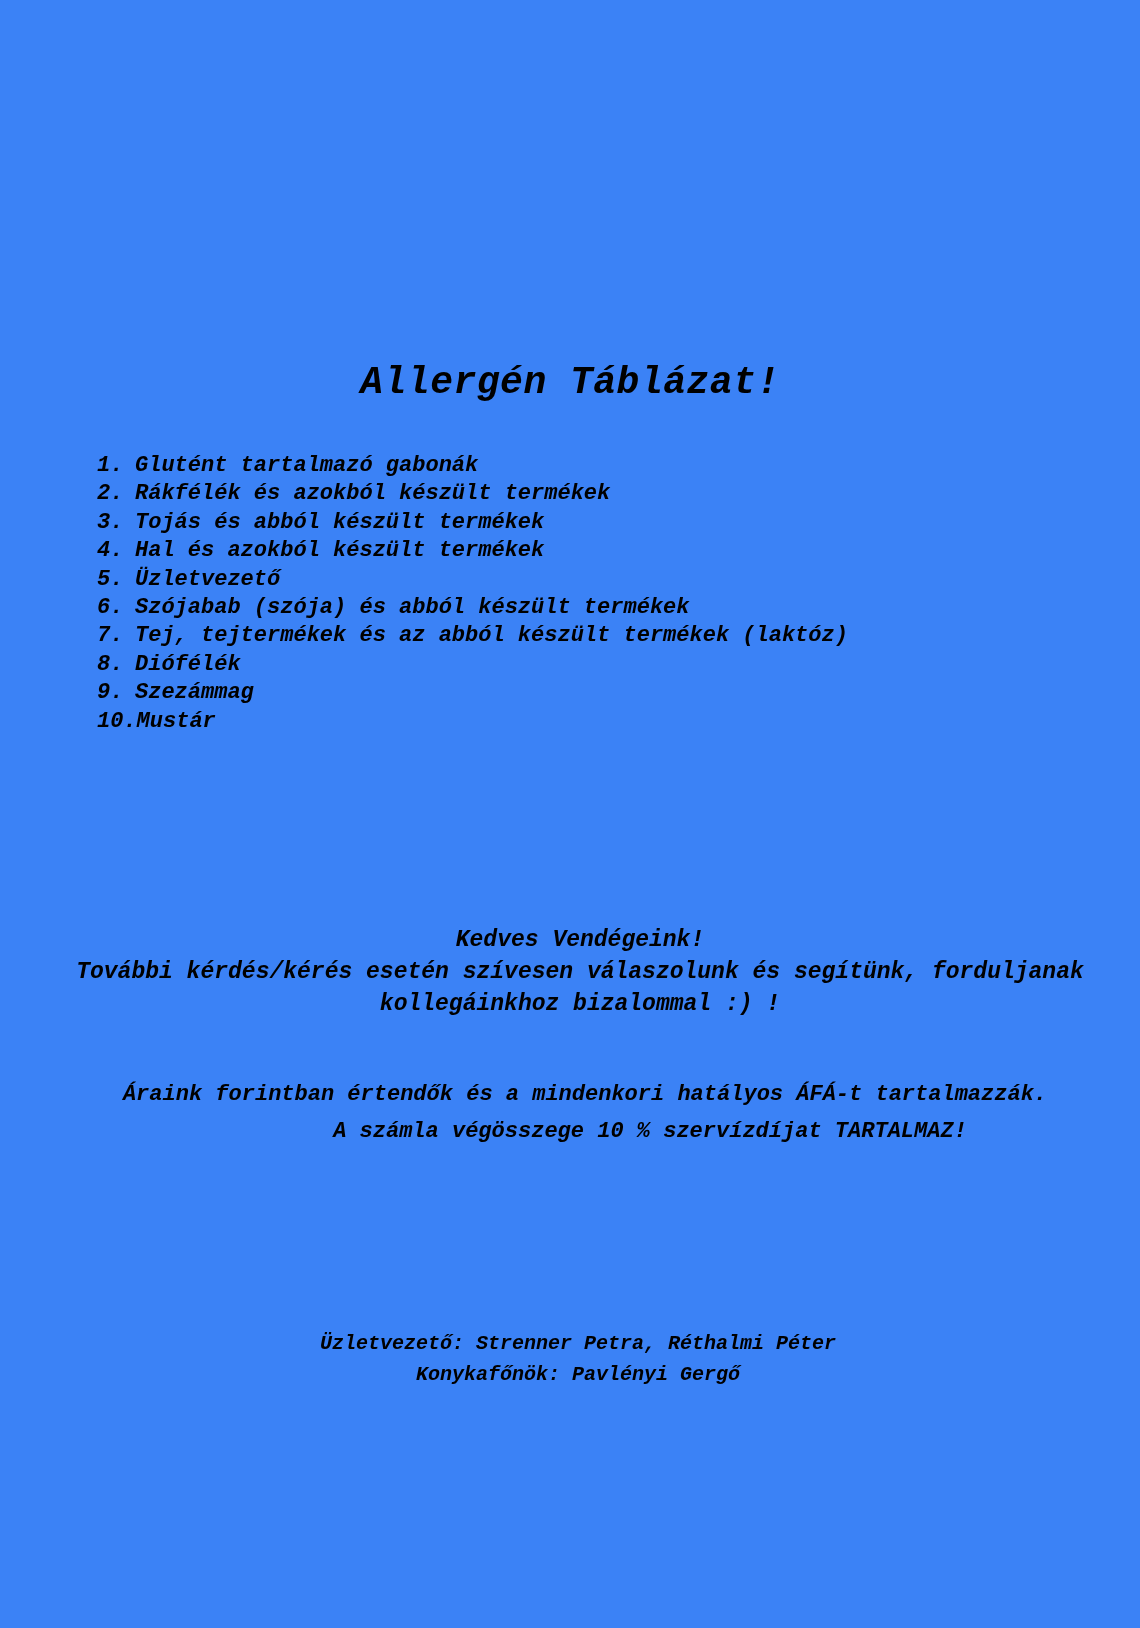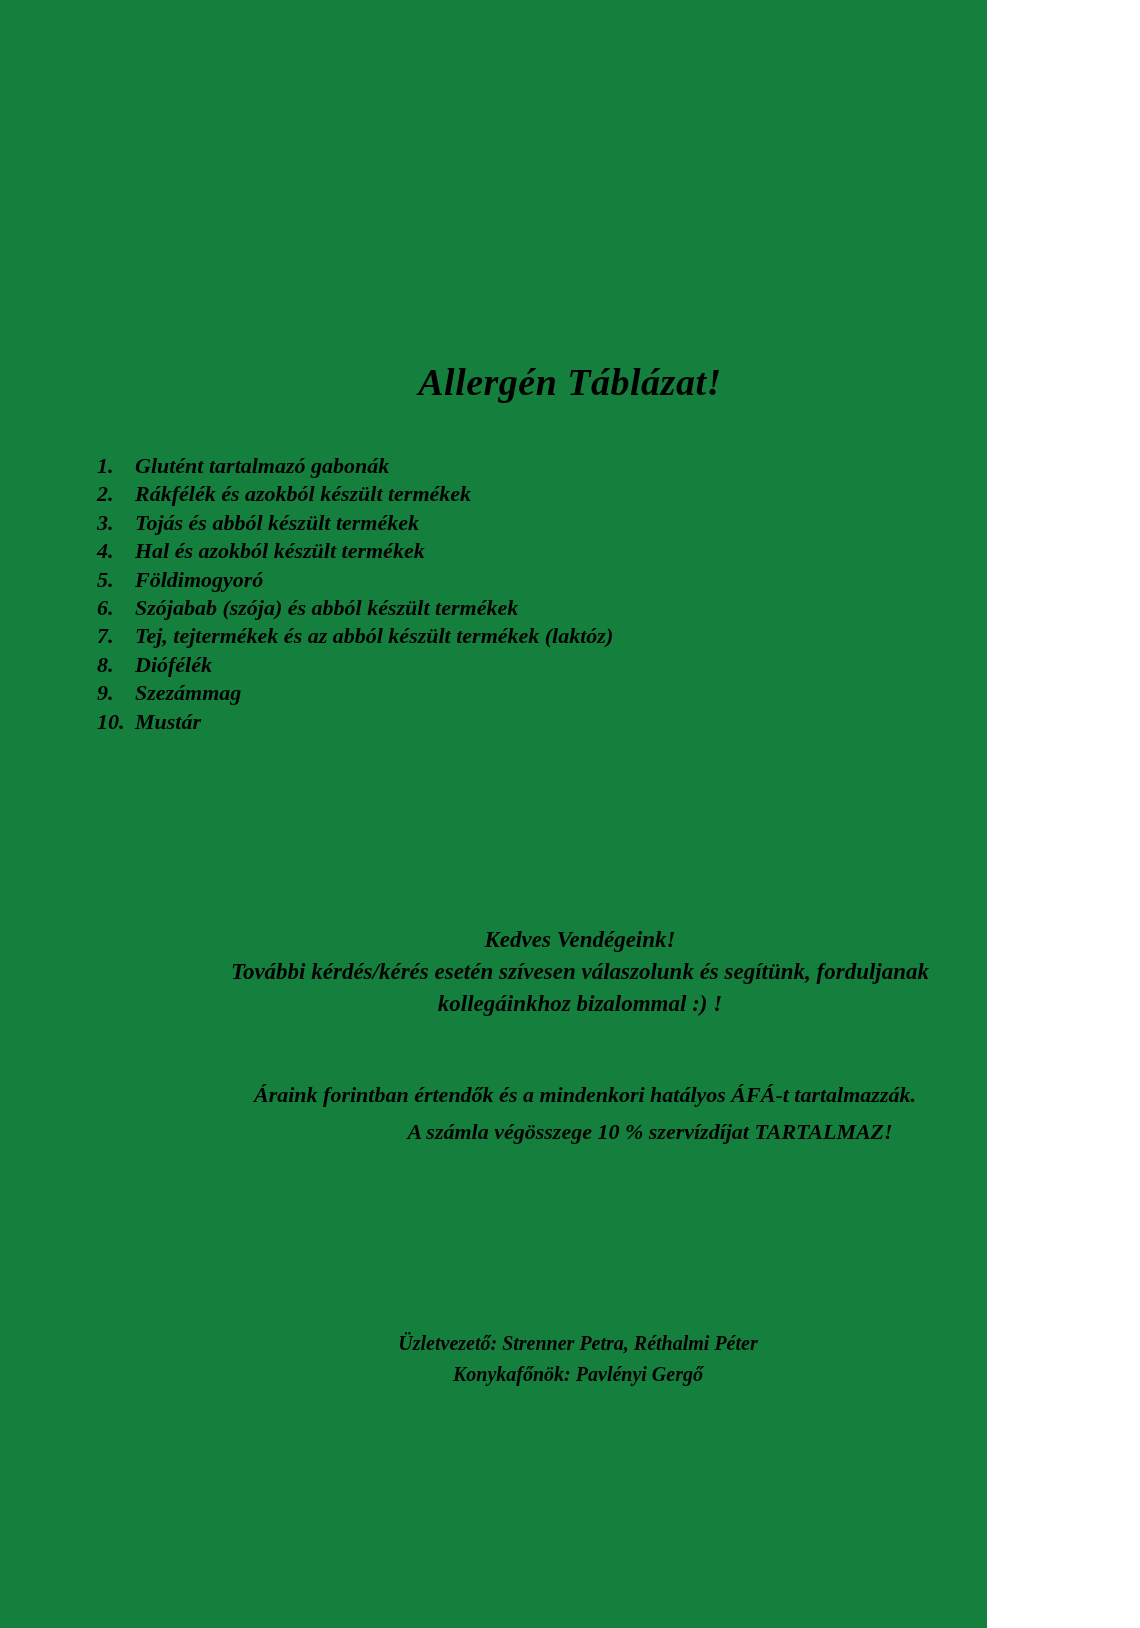--- a/index.html
+++ b/index.html
@@ -2,25 +2,25 @@
 <html><head>
 <meta charset="utf-8">
 <style>
   html, body {
     margin: 0;
     padding: 0;
     background: #ffffff;
   }
   .page {
     position: relative;
-    width: 987px;
+    width: 1140px;
     height: 1628px;
-    background: #15803d;
+    background: #3b82f6;
     color: #000000;
-    font-family: Liberation Serif, serif;
+    font-family: Liberation Mono, monospace;
     font-weight: bold;
     font-style: italic;
     overflow: hidden;
   }
   .doc-title {
     position: absolute;
     top: 362px;
     left: 0;
     width: 1140px;
     text-align: center;
@@ -101,21 +101,21 @@
     <div class="allergen-row">
       <span class="allergen-number">3.</span>
       <span class="allergen-label">Tojás és abból készült termékek</span>
     </div>
     <div class="allergen-row">
       <span class="allergen-number">4.</span>
       <span class="allergen-label">Hal és azokból készült termékek</span>
     </div>
     <div class="allergen-row">
       <span class="allergen-number">5.</span>
-      <span class="allergen-label">Földimogyoró</span>
+      <span class="allergen-label">Üzletvezető</span>
     </div>
     <div class="allergen-row">
       <span class="allergen-number">6.</span>
       <span class="allergen-label">Szójabab (szója) és abból készült termékek</span>
     </div>
     <div class="allergen-row">
       <span class="allergen-number">7.</span>
       <span class="allergen-label">Tej, tejtermékek és az abból készült termékek (laktóz)</span>
     </div>
     <div class="allergen-row">

